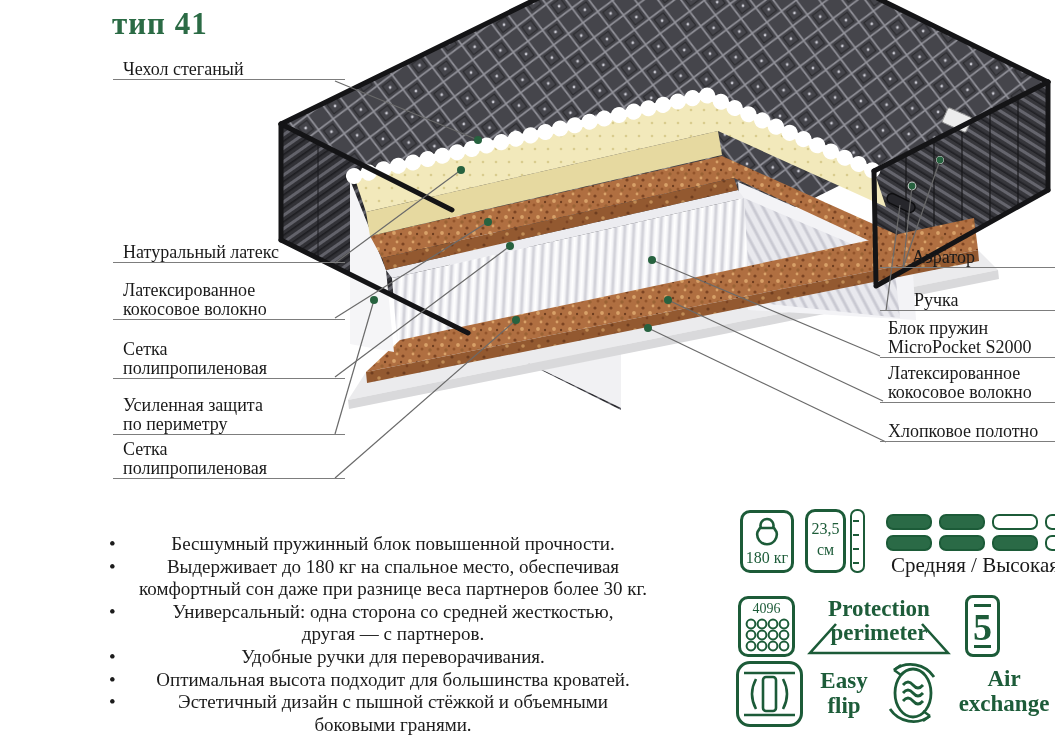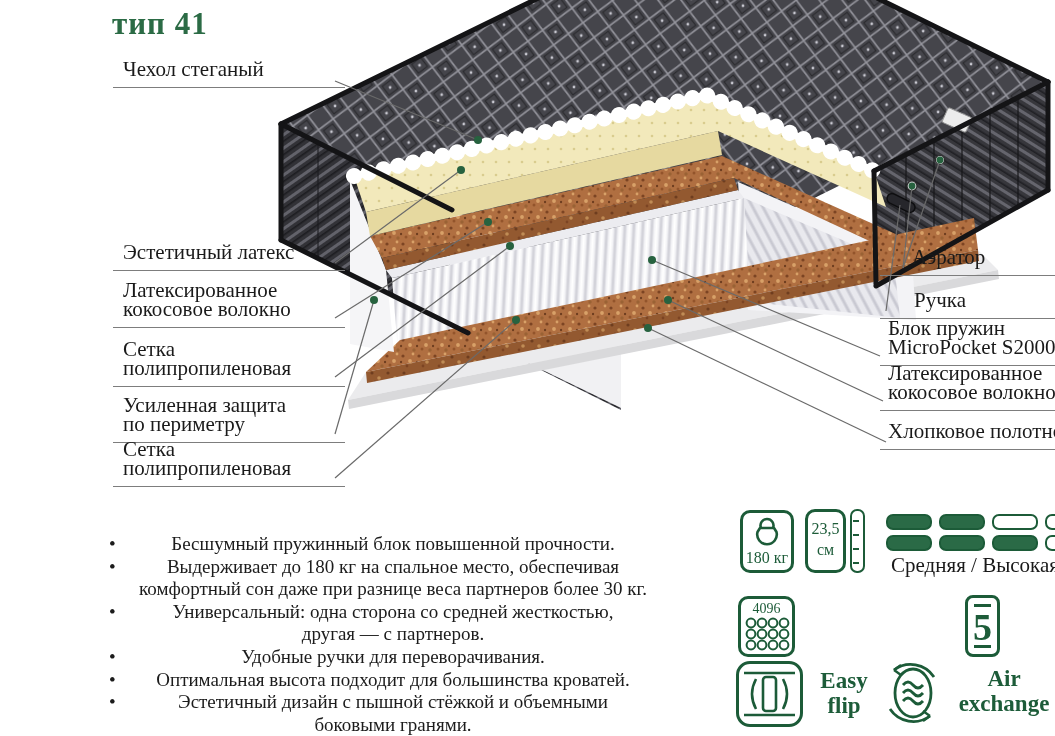--- a/index.html
+++ b/index.html
@@ -1,20 +1,20 @@
 <!DOCTYPE html>
 <html><head>
 <meta charset="utf-8">
 <style>
   html,body{margin:0;padding:0;background:#ffffff;}
   #stage{position:relative;width:1055px;height:736px;background:#ffffff;overflow:hidden;
          font-family:"Liberation Serif","DejaVu Serif",serif;color:#1c1c1c;margin-left:48px;}
   #art{position:absolute;left:0;top:0;}
   .title{position:absolute;left:64px;top:6px;font-size:31px;font-weight:bold;color:#2b6b45;letter-spacing:1px;}
-  .lbl{position:absolute;font-size:21px;line-height:19px;color:#1a1a1a;border-bottom:1.2px solid #7d7d7d;padding-bottom:8px;}
+  .lbl{position:absolute;font-size:18px;line-height:19px;color:#1a1a1a;border-bottom:1.2px solid #7d7d7d;padding-bottom:0;}
   .lbl span{display:block;}
   .lbl-l{left:65px;width:222px;padding-left:10px;}
   .lbl-r{left:832px;width:208px;padding-left:8px;}
   .bullets{position:absolute;left:75px;top:533px;width:540px;font-size:19px;line-height:22.6px;}
   .bullet{position:relative;text-align:center;}
   .bullet::before{content:"\2022";position:absolute;left:-14px;top:0;font-size:19px;}
   .bullet span{display:block;}
   .ibox{position:absolute;border:3px solid #1c5b38;border-radius:10px;box-sizing:border-box;
         display:flex;flex-direction:column;align-items:center;justify-content:flex-end;color:#1d5c39;}
   .ibox .val{font-weight:normal;font-size:16px;line-height:17px;text-align:center;padding-bottom:4px;}
@@ -182,21 +182,21 @@
       <circle cx="600" cy="328" r="4"></circle>
     </g>
   </svg>
 
   <div class="title">тип 41</div>
 
   <div class="lbl lbl-l" style="top:60px">
       <span>Чехол стеганый</span>
     </div>
   <div class="lbl lbl-l" style="top:243px">
-      <span>Эстетичный латекс</span>
+      <span>Натуральный латекс</span>
     </div>
   <div class="lbl lbl-l" style="top:281px">
       <span>Латексированное</span>
       <span>кокосовое волокно</span>
     </div>
   <div class="lbl lbl-l" style="top:340px">
       <span>Сетка</span>
       <span>полипропиленовая</span>
     </div>
   <div class="lbl lbl-l" style="top:396px">
@@ -278,40 +278,47 @@
     <div class="pill f" style="left:891px;top:514px"></div>
     <div class="pill" style="left:944px;top:514px"></div>
     <div class="pill" style="left:997px;top:514px"></div>
     <div class="pill f" style="left:838px;top:535px"></div>
     <div class="pill f" style="left:891px;top:535px"></div>
     <div class="pill f" style="left:944px;top:535px"></div>
     <div class="pill" style="left:997px;top:535px"></div>
   </div>
   <div class="firmlabel">Средняя / Высокая</div>
 
-  <div class="ibox" style="left:690px;top:596px;width:57px;height:61px;justify-content:flex-start">
+  <div class="ibox" style="left:690px;top:596px;width:57px;height:61px;justify-content:space-between">
     <div class="val" style="font-size:14px;padding:1px 0 0">4096</div>
     <svg width="48" height="36" viewBox="0 0 48 36">
       <g fill="none" stroke="#1c5b38" stroke-width="2">
         <circle cx="8" cy="6" r="4.4"></circle>
           <circle cx="19" cy="6" r="4.4"></circle>
           <circle cx="30" cy="6" r="4.4"></circle>
           <circle cx="41" cy="6" r="4.4"></circle>
         <circle cx="8" cy="17" r="4.4"></circle>
           <circle cx="19" cy="17" r="4.4"></circle>
           <circle cx="30" cy="17" r="4.4"></circle>
           <circle cx="41" cy="17" r="4.4"></circle>
         <circle cx="8" cy="28" r="4.4"></circle>
           <circle cx="19" cy="28" r="4.4"></circle>
           <circle cx="30" cy="28" r="4.4"></circle>
           <circle cx="41" cy="28" r="4.4"></circle>
       </g>
     </svg>
   </div>
 
+  <div class="gtext" style="left:752px;top:597px;width:158px;font-size:23px;line-height:24px">
+    <svg width="158" height="62" viewBox="0 0 158 62" style="position:absolute;left:0;top:0">
+      <path d="M36,27 L10,56 L148,56 L122,27" fill="none" stroke="#1c5b38" stroke-width="2.6"></path>
+    </svg>
+    <span style="position:relative">Protection</span><br>
+    <span style="position:relative">perimeter</span>
+  </div>
 
   <div class="w5">
     <div class="bar" style="top:6px"></div>
     <div class="num">5</div>
     <div class="bar" style="bottom:6px"></div>
   </div>
 
   <div class="ibox" style="left:688px;top:661px;width:67px;height:66px;border-radius:14px;justify-content:center">
     <svg width="61" height="60" viewBox="0 0 61 60">
       <g fill="none" stroke="#1c5b38" stroke-width="2.6">

